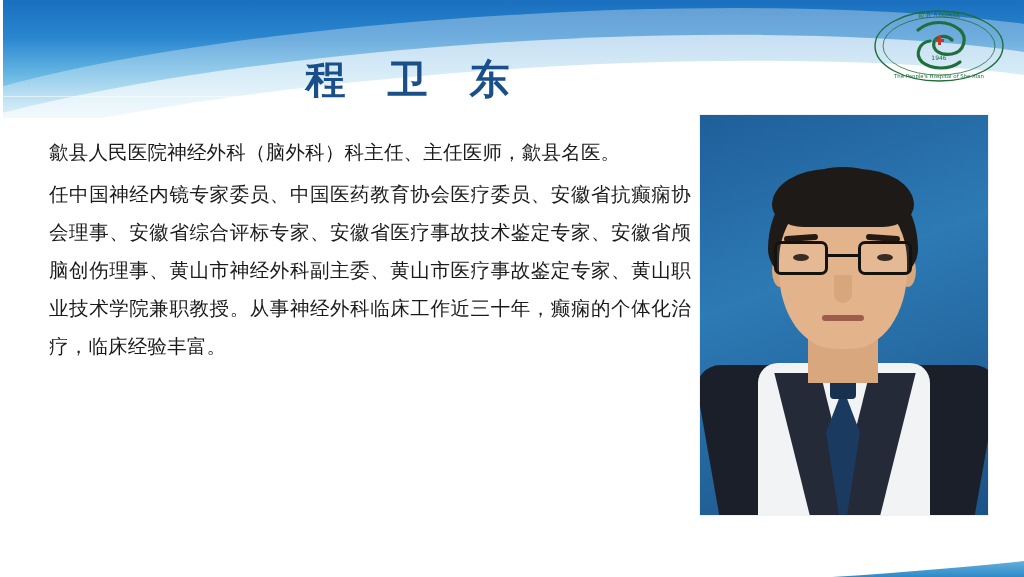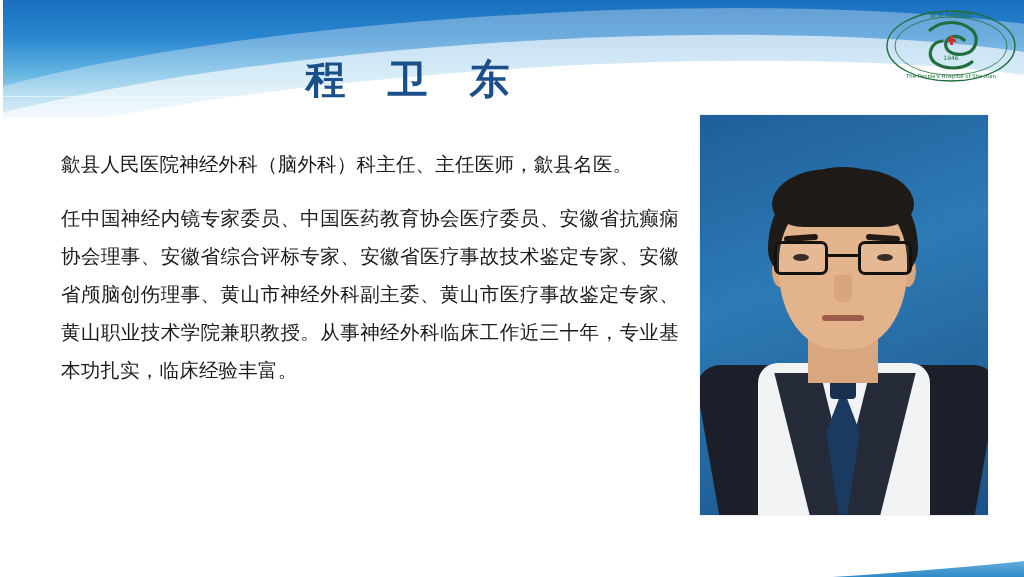--- a/index.html
+++ b/index.html
@@ -66,39 +66,39 @@
     font-weight: bold;
     letter-spacing: 14px;
     color: #1b4f8a;
     text-indent: 14px;
     z-index: 6;
   }
 
   
   .logo {
     position: absolute;
-    right: 6px; top: 8px;
+    right: 18px; top: 8px;
     width: 134px; height: 76px;
     z-index: 7;
   }
 
   
   .body-text {
     position: absolute;
     left: 45px; top: 130px;
     width: 650px;
     font-family: "DejaVu Sans", sans-serif;
     font-size: 19.5px;
     line-height: 38px;
     color: #1a1a1a;
     letter-spacing: 0.2px;
     z-index: 5;
   }
   .body-text p {
-    margin: 16px;
+    margin: 4px;
     text-align: justify;
   }
 
   
   .portrait {
     position: absolute;
     left: 700px; top: 115px;
     width: 288px; height: 400px;
     background: linear-gradient(160deg, #1f5f9a 0%, #2d7ab5 40%, #1b5287 100%);
     overflow: hidden;
@@ -312,21 +312,21 @@
       <rect x="63" y="31" width="9" height="3" fill="#c0392b"></rect>
       <rect x="66" y="28" width="3" height="9" fill="#c0392b"></rect>
       <text x="67" y="52" text-anchor="middle" font-size="6" fill="#1e6f3a" font-family="DejaVu Sans, sans-serif">1946</text>
       <text x="67" y="70" text-anchor="middle" font-size="5.4" fill="#1e6f3a" font-family="DejaVu Sans, sans-serif">The People's Hospital of She Xian</text>
       <text x="67" y="9" text-anchor="middle" font-size="7" fill="#1e6f3a" font-family="DejaVu Sans, sans-serif">歙县人民医院</text>
     </svg>
   </div>
 
   <div class="body-text">
     <p>歙县人民医院神经外科（脑外科）科主任、主任医师，歙县名医。</p>
-    <p>任中国神经内镜专家委员、中国医药教育协会医疗委员、安徽省抗癫痫协会理事、安徽省综合评标专家、安徽省医疗事故技术鉴定专家、安徽省颅脑创伤理事、黄山市神经外科副主委、黄山市医疗事故鉴定专家、黄山职业技术学院兼职教授。从事神经外科临床工作近三十年，专业基本功扎实，临床经验丰富。</p>
+    <p>任中国神经内镜专家委员、中国医药教育协会医疗委员、安徽省抗癫痫协会理事、安徽省综合评标专家、安徽省医疗事故技术鉴定专家、安徽省颅脑创伤理事、黄山市神经外科副主委、黄山市医疗事故鉴定专家、黄山职业技术学院兼职教授。从事神经外科临床工作近三十年，癫痫的个体化治疗，临床经验丰富。</p>
   </div>
 
   <div class="portrait">
     <div class="p-suit-l"></div>
     <div class="p-suit-r"></div>
     <div class="p-shirt"></div>
     <div class="p-lapel-l"></div>
     <div class="p-lapel-r"></div>
     <div class="p-tie-body"></div>
     <div class="p-tie-knot"></div>

